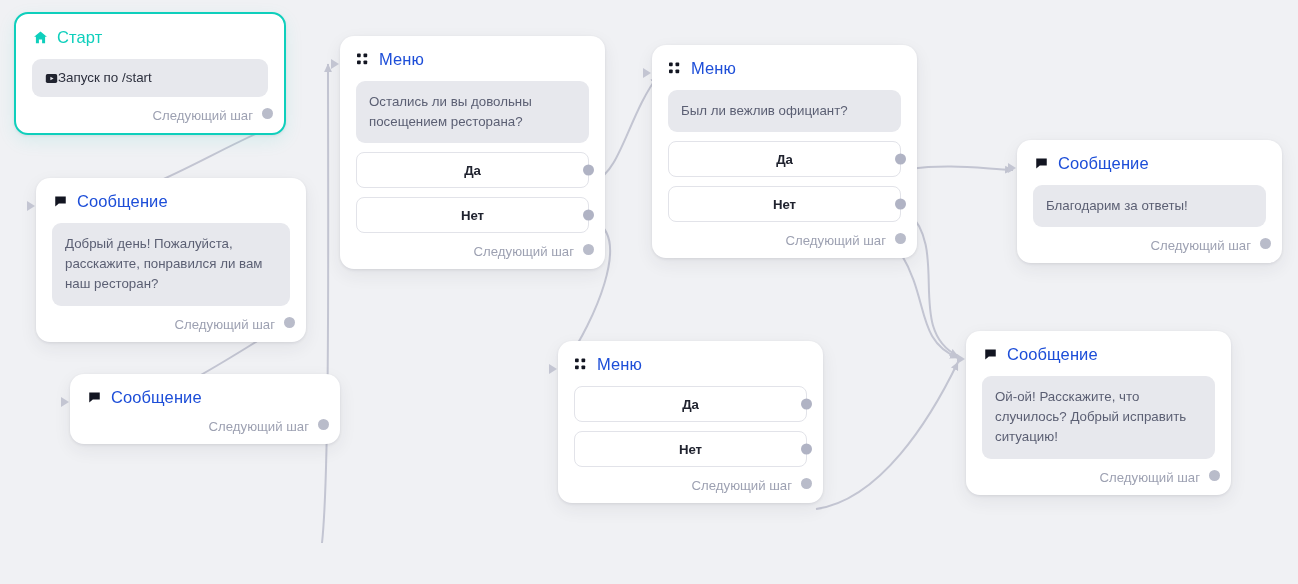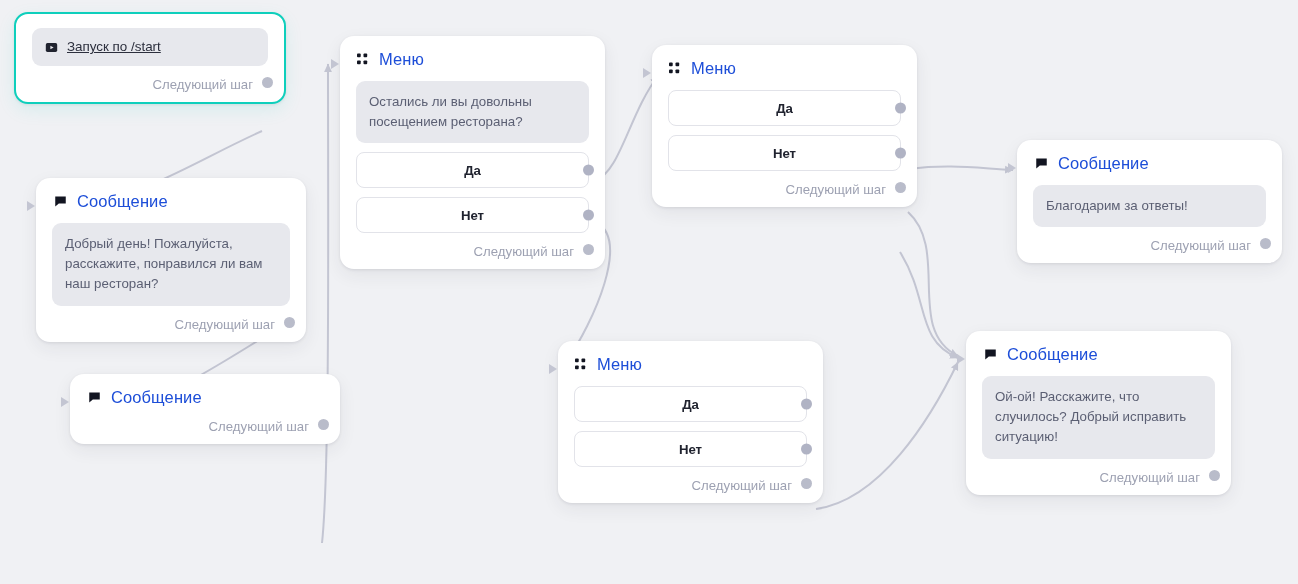--- a/index.html
+++ b/index.html
@@ -37,22 +37,22 @@
 
   .bubble {
     background: #e7e8ed;
     border-radius: 9px;
     padding: 11px 13px;
     font-size: 13.3px;
     line-height: 1.52;
     color: #5b5f73;
   }
   .bubble.cmd {
-    display: flex; align-items: center; gap: 9px;
-    color: #2c2f3d; padding: 9px 13px; font-size: 13.4px; text-decoration: underline;
+    display: flex; align-items: center; 
+    color: #2c2f3d; padding: 9px 13px; font-size: 13.4px;
   }
 
   .btn {
     position: relative;
     background: #ffffff;
     border: 1px solid #e2e3e9;
     border-radius: 8px;
     height: 36px;
     margin-top: 9px;
     display: flex; align-items: center; justify-content: center;
@@ -111,20 +111,28 @@
 
       <path d="M908,212 C950,250 905,330 958,356"></path>
 
       <path d="M900,252 C930,300 915,340 958,358"></path>
 
       <path d="M816,509 C880,500 930,420 958,362"></path>
     </g>
   </svg>
 
   <div class="node start" style="left:14px; top:12px; width:272px;">
+    <div class="node-head">
+      <span class="ic">
+        <svg width="15" height="15" viewBox="0 0 16 16">
+            <path fill="#0ecfbc" d="M8 1.6 1.2 7.2h1.9V14h3.2v-3.9h3.4V14h3.2V7.2h1.9z"></path>
+          </svg>
+      </span>
+      <span>Старт</span>
+    </div>
     <div class="bubble cmd">
       <span class="ic">
         <svg width="13" height="13" viewBox="0 0 16 16">
             <rect x="1" y="2.5" width="14" height="11" rx="2" fill="#20232f"></rect>
             <path d="M6.6 5.8 10.6 8l-4 2.2z" fill="#e7e8ed"></path>
           </svg>
       </span>
       <span>Запуск по /start</span>
     </div>
     <div class="next">
@@ -200,20 +208,21 @@
       <span class="ic">
         <svg width="13" height="13" viewBox="0 0 14 14">
             <rect x="0" y="0.5" width="4" height="4" rx="1" fill="#121521"></rect>
             <rect x="7" y="0.5" width="4" height="4" rx="1" fill="#121521"></rect>
             <rect x="0" y="8" width="4" height="4" rx="1" fill="#121521"></rect>
             <rect x="7" y="8" width="4" height="4" rx="1" fill="#121521"></rect>
           </svg>
       </span>
       <span>Меню</span>
     </div>
+    <div class="bubble">Был ли вежлив официант?</div>
     <div class="btn">
       <span>Да</span>
       <span class="port"></span>
     </div>
     <div class="btn">
       <span>Нет</span>
       <span class="port"></span>
     </div>
     <div class="next">
       <span>Следующий шаг</span>

